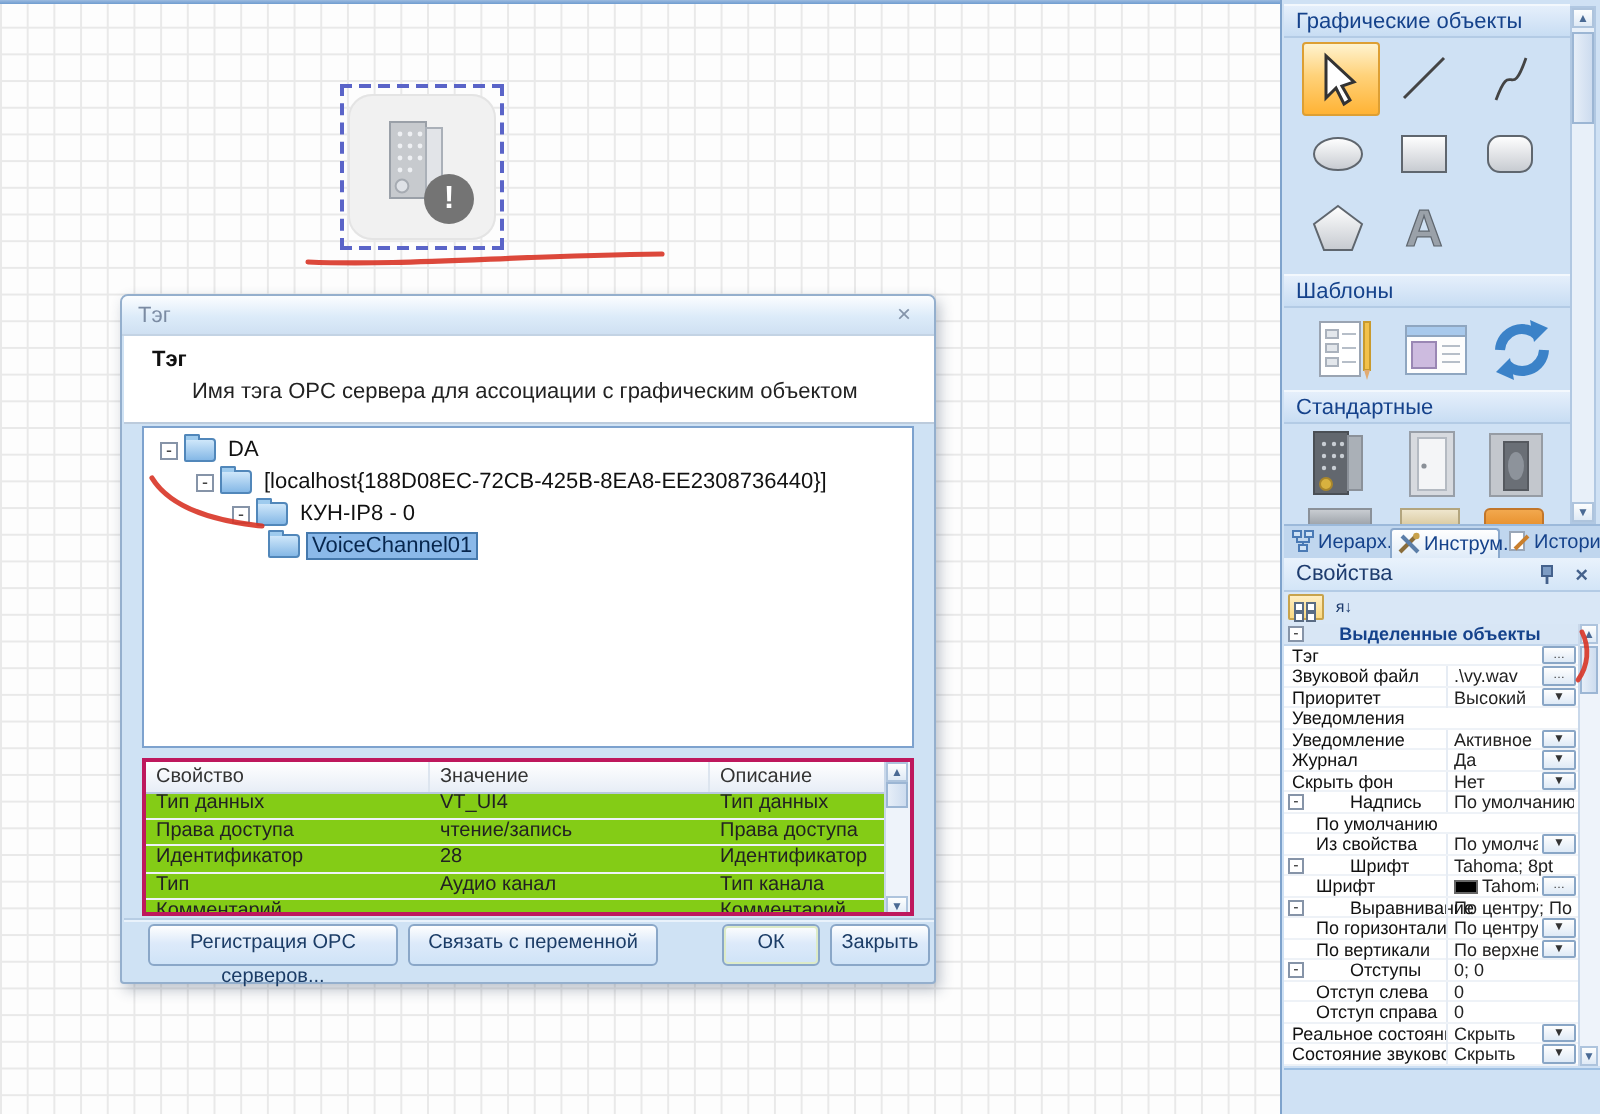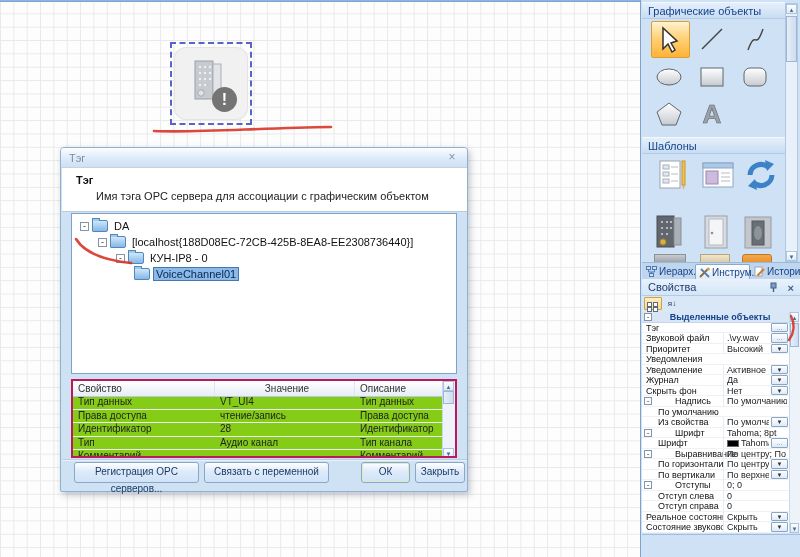--- a/index.html
+++ b/index.html
@@ -39,21 +39,21 @@
     border:1px solid #5187ba;border-radius:1px 2px 2px 1px;vertical-align:middle;margin-right:4px;position:relative;}
   .folder::before{content:"";position:absolute;left:-1px;top:-3px;width:6px;height:2px;
     background:#9ecbee;border:1px solid #5187ba;border-bottom:none;border-radius:1px 1px 0 0;}
   .tlabel{vertical-align:middle;padding:0 2px;}
   .tlabel.sel{background:#8bb9e9;outline:1px solid #4579ad;color:#07264d;}
 
   #dlg-table{left:10px;top:231px;width:386px;height:79px;background:#84cc16;border:2px solid #be185d;overflow:hidden;}
   #dlg-thead{position:absolute;left:0;top:0;width:374px;height:15px;
     background:linear-gradient(#ffffff,#e7edf6);border-bottom:1px solid #b9c9dd;}
   .hcell{position:absolute;top:0;font-size:10px;color:#333;line-height:15px;padding-left:5px;border-right:1px solid #dde5ef;box-sizing:border-box;height:15px;}
-  .hc0{left:0;width:142px;} .hc1{left:142px;width:140px;text-align:center;} .hc2{left:282px;width:92px;border-right:none;}
+  .hc0{left:0;width:142px;} .hc1{left:142px;width:140px;} .hc2{left:282px;width:92px;border-right:none;}
   #dlg-rows{position:absolute;left:0;top:15px;width:374px;height:63px;}
   .drow{position:relative;height:12.5px;border-bottom:1px solid #eef2f7;}
   .dcell{position:absolute;top:0;font-size:10px;color:#222;line-height:12px;padding-left:5px;
     white-space:nowrap;overflow:hidden;box-sizing:border-box;}
   .c0{left:0;width:142px;} .c1{left:142px;width:140px;} .c2{left:282px;width:92px;}
   #dlg-vscroll{position:absolute;right:0;top:0;width:12px;height:77px;background:#eef3fa;border-left:1px solid #c9d8ea;}
   .sb-arrow{position:absolute;left:0;width:11px;height:10px;font-size:6px;color:#4a6a94;text-align:center;line-height:10px;
     background:linear-gradient(#fdfefe,#dfeaf6);border:1px solid #aec4dd;box-sizing:border-box;}
   .sb-thumb{position:absolute;left:0;width:11px;background:linear-gradient(90deg,#e6eef8,#cddcef);
     border:1px solid #9cb6d4;box-sizing:border-box;}
@@ -299,20 +299,21 @@
     </div>
     <div class="tmpl-cell" style="left:101px;top:156px">
       <svg width="38" height="38">
         <path d="M8 19 a11 11 0 0 1 19-7" fill="none" stroke="#3b82c8" stroke-width="5"></path>
         <polygon points="23,4 32,8 25,15" fill="#3b82c8"></polygon>
         <path d="M30 19 a11 11 0 0 1 -19 7" fill="none" stroke="#3b82c8" stroke-width="5"></path>
         <polygon points="15,34 6,30 13,23" fill="#3b82c8"></polygon>
       </svg>
     </div>
 
+    <div class="grp-hdr" style="top:195px">Стандартные</div>
 
     <div class="std-cell" style="left:9px;top:213px">
       <svg width="38" height="38">
         <rect x="7" y="3" width="17" height="31" fill="#62676e" stroke="#4a4f55"></rect>
         <rect x="24" y="5" width="7" height="27" fill="#aab0b7" stroke="#8b9199"></rect>
         <g fill="#c9ced4">
           <circle cx="12" cy="9" r="1.1"></circle>
             <circle cx="17" cy="9" r="1.1"></circle>
             <circle cx="21" cy="9" r="1.1"></circle>
           <circle cx="12" cy="15" r="1.1"></circle>

